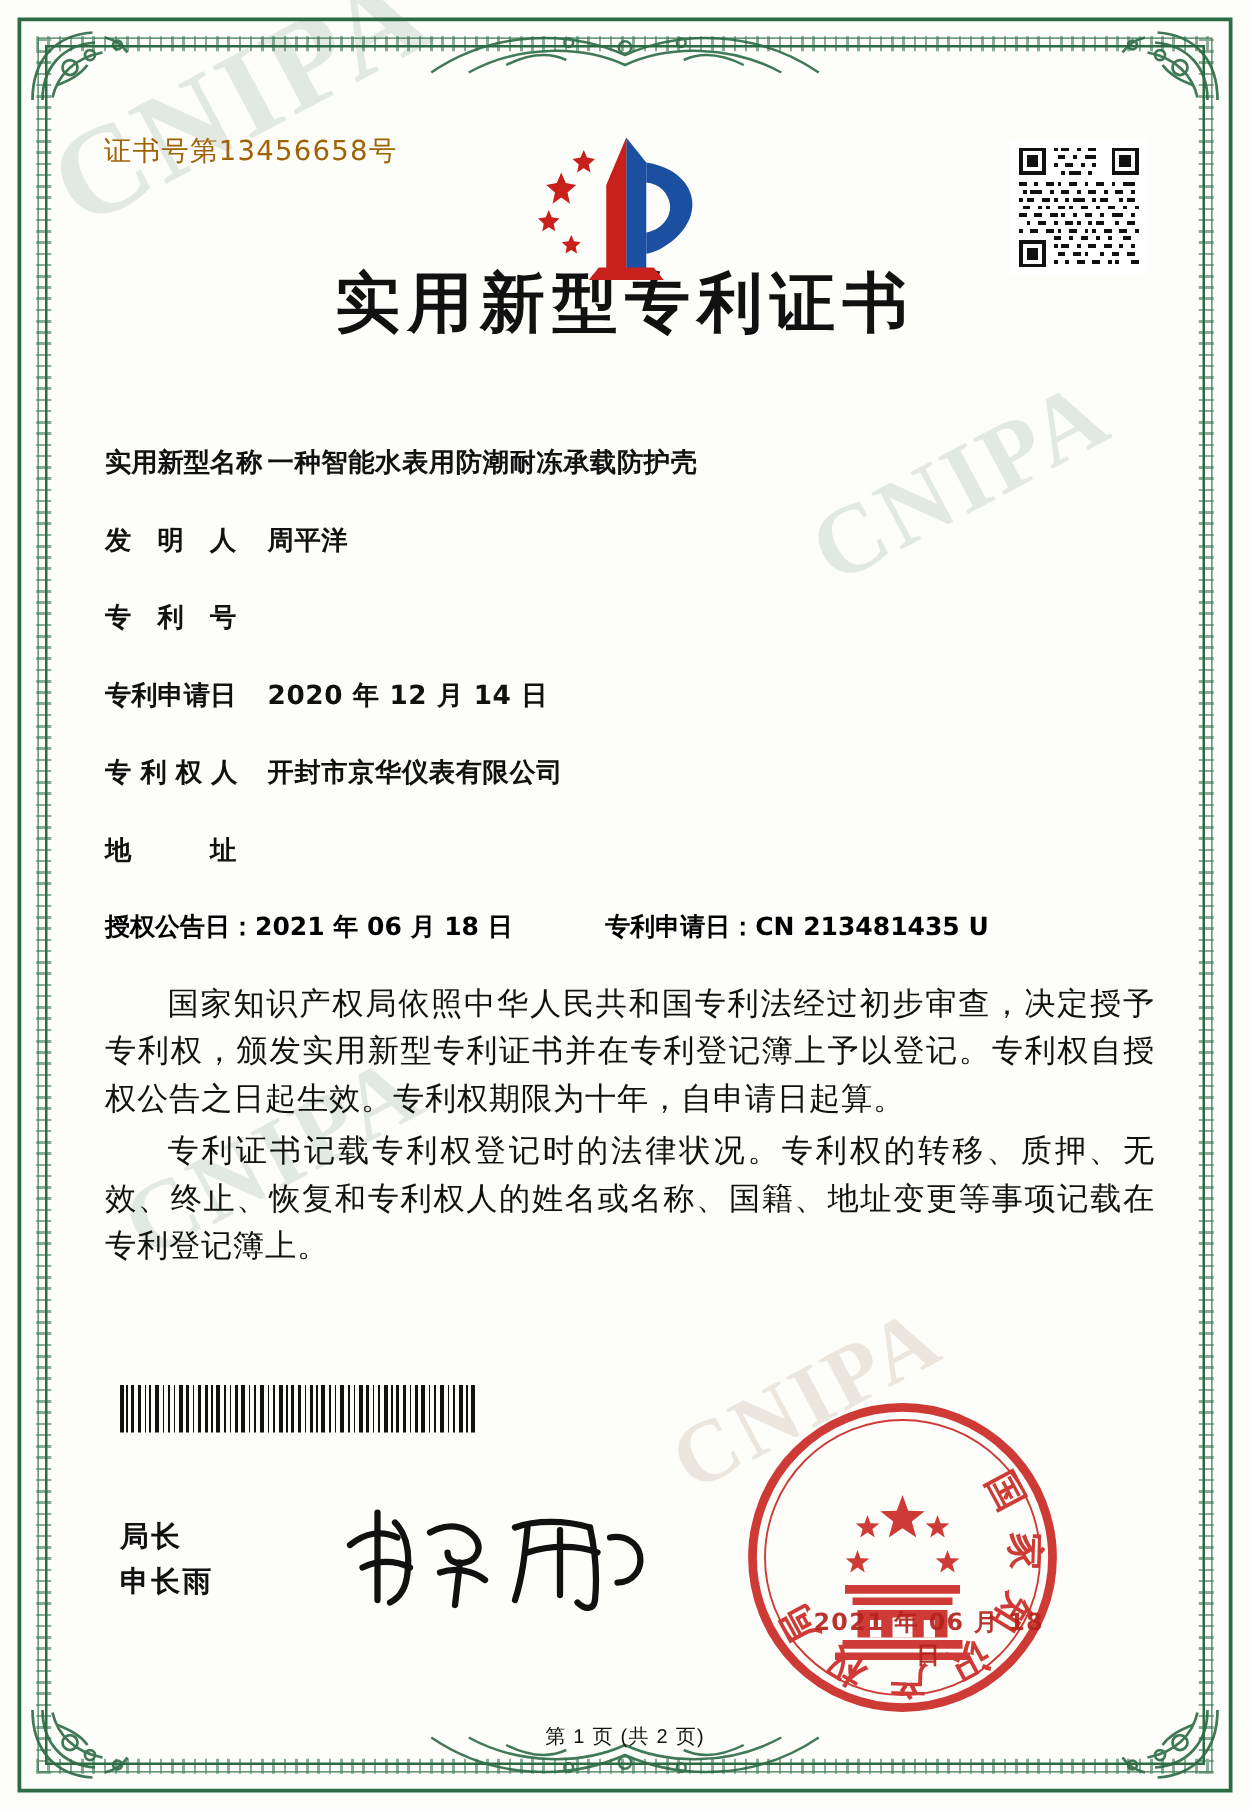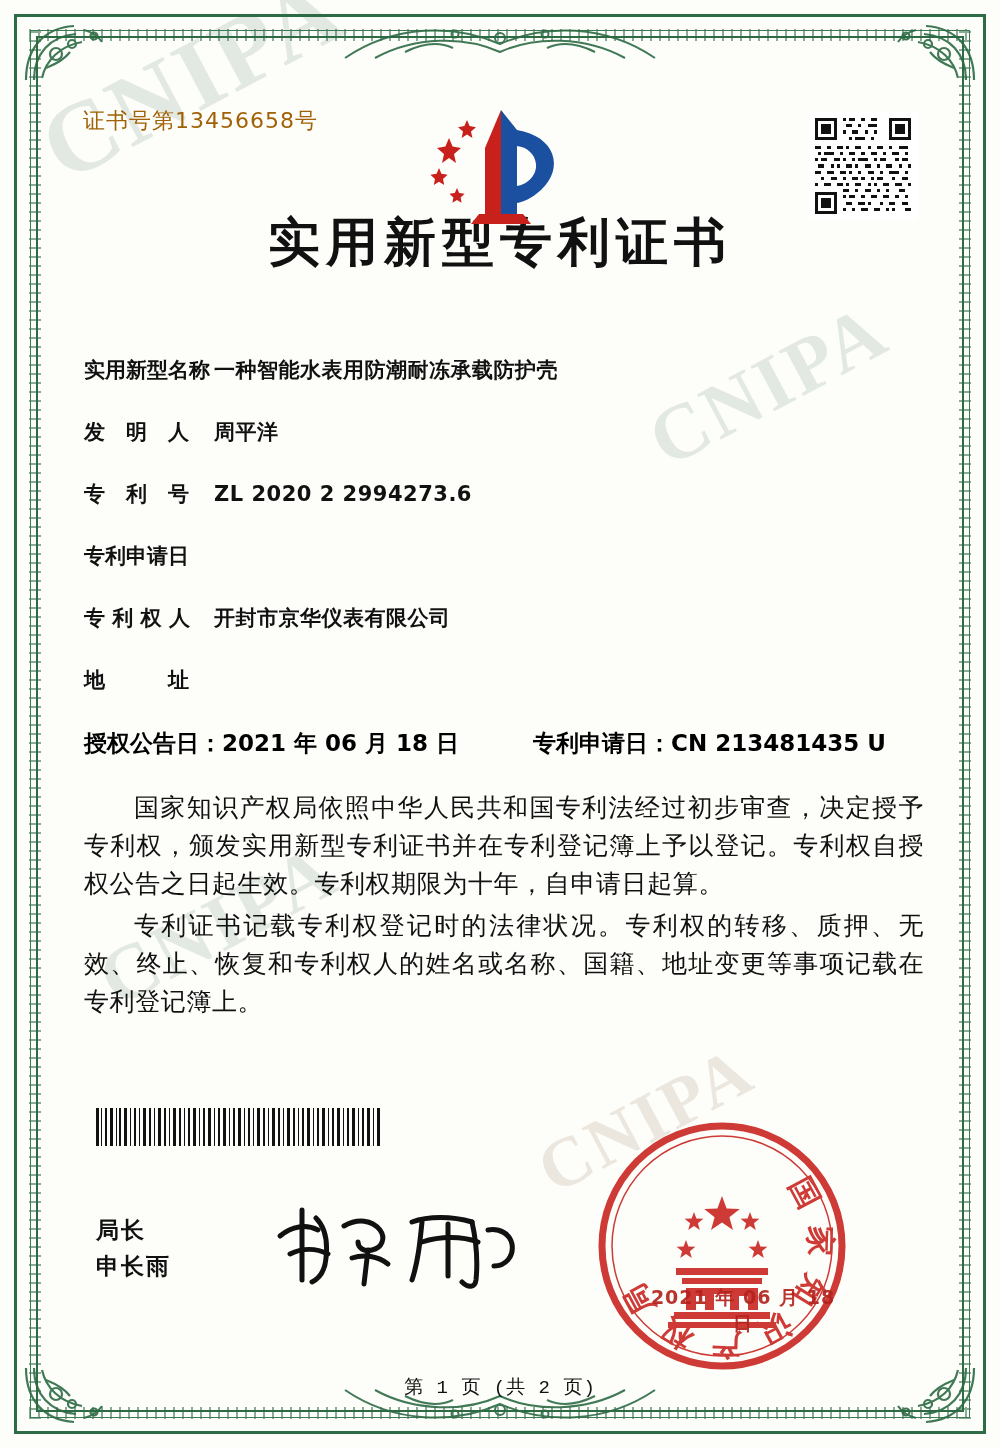--- a/index.html
+++ b/index.html
@@ -150,21 +150,21 @@
   }
   .field .val {
     font-weight: 600;
     letter-spacing: .5px;
   }
   .field .val.mono { font-family: "DejaVu Sans", sans-serif; }
 
   .field-row2 {
     display: flex;
     align-items: baseline;
-    font-size: 23px;
+    font-size: 20px;
     margin-bottom: 30px;
     font-weight: 600;
   }
   .field-row2 .second { margin-left: 74px; }
 
   .para {
     margin-top: 26px;
     margin-left: 24px;
     margin-right: 16px;
     font-family: "Liberation Serif", "DejaVu Serif", serif;
@@ -225,23 +225,23 @@
     letter-spacing: 1px;
     font-family: "DejaVu Sans", sans-serif;
     opacity: .92;
   }
 
   .page-no {
     position: absolute;
     left: 0; right: 0;
     bottom: 48px;
     text-align: center;
-    font-size: 19px;
+    font-size: 16px;
     color: #111;
-    font-family: Liberation Mono, monospace;
+    font-family: Liberation Sans, sans-serif;
     letter-spacing: 1px;
   }
 </style>
 </head>
 <body>
 
 <div class="page">
 
   <div class="watermark wm1">CNIPA</div>
   <div class="watermark wm2">CNIPA</div>
@@ -478,25 +478,25 @@
         <span class="val">一种智能水表用防潮耐冻承载防护壳</span>
       </div>
 
       <div class="field">
         <span class="lbl">发　明　人</span>
         <span class="val">周平洋</span>
       </div>
 
       <div class="field">
         <span class="lbl">专　利　号</span>
-        <span class="val mono">ZL 2020 2 2994273.6</span>
       </div>
 
       <div class="field">
         <span class="lbl">专利申请日</span>
+        <span class="val">2020 年 12 月 14 日</span>
       </div>
 
       <div class="field">
         <span class="lbl">专 利 权 人</span>
         <span class="val">开封市京华仪表有限公司</span>
       </div>
 
       <div class="field">
         <span class="lbl">地　　　址</span>
       </div>

